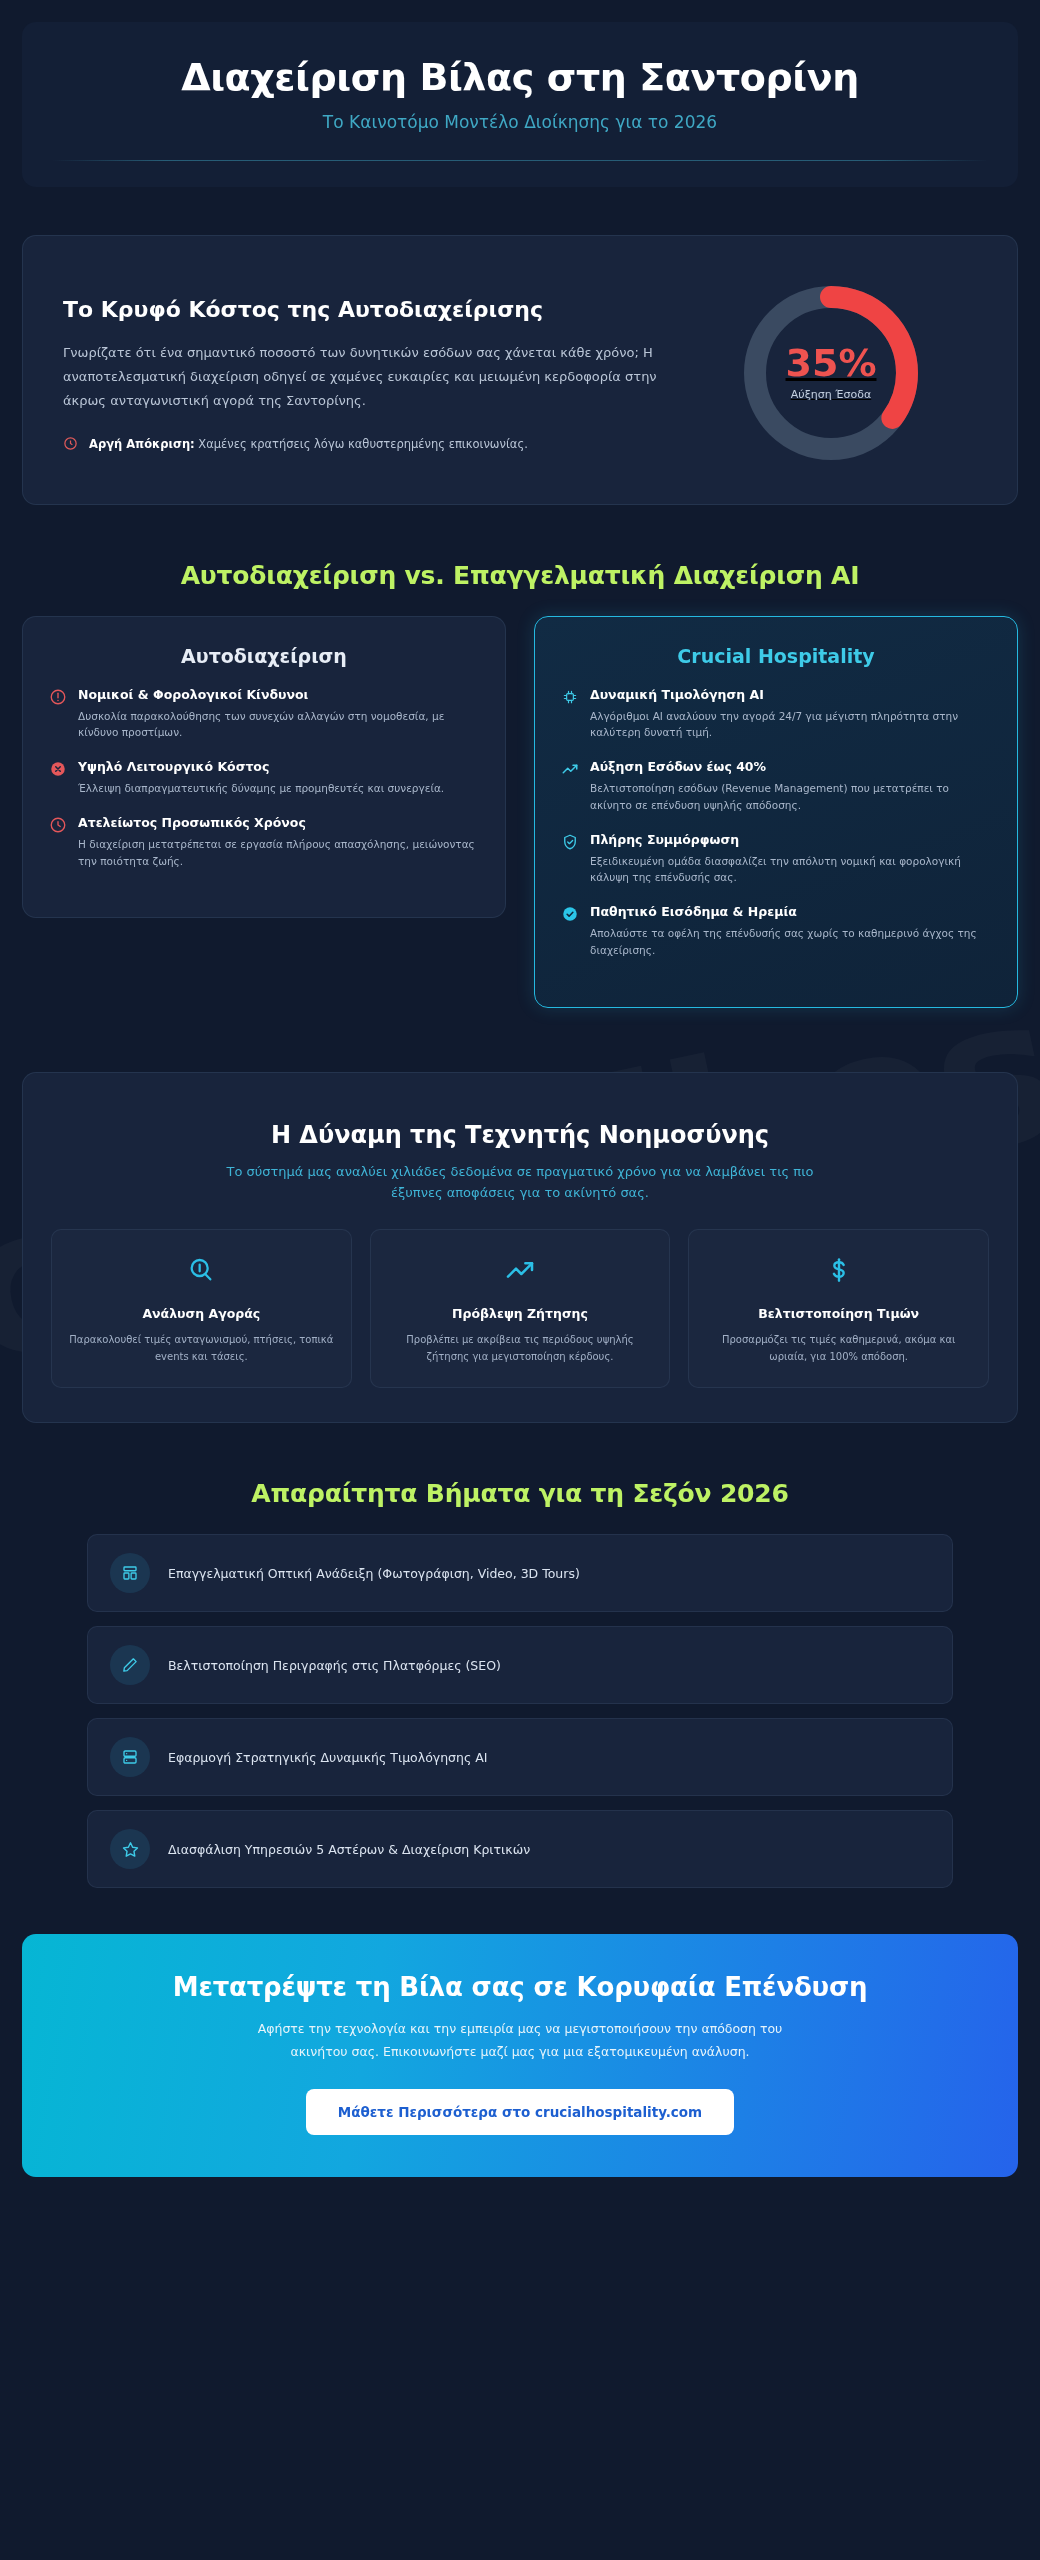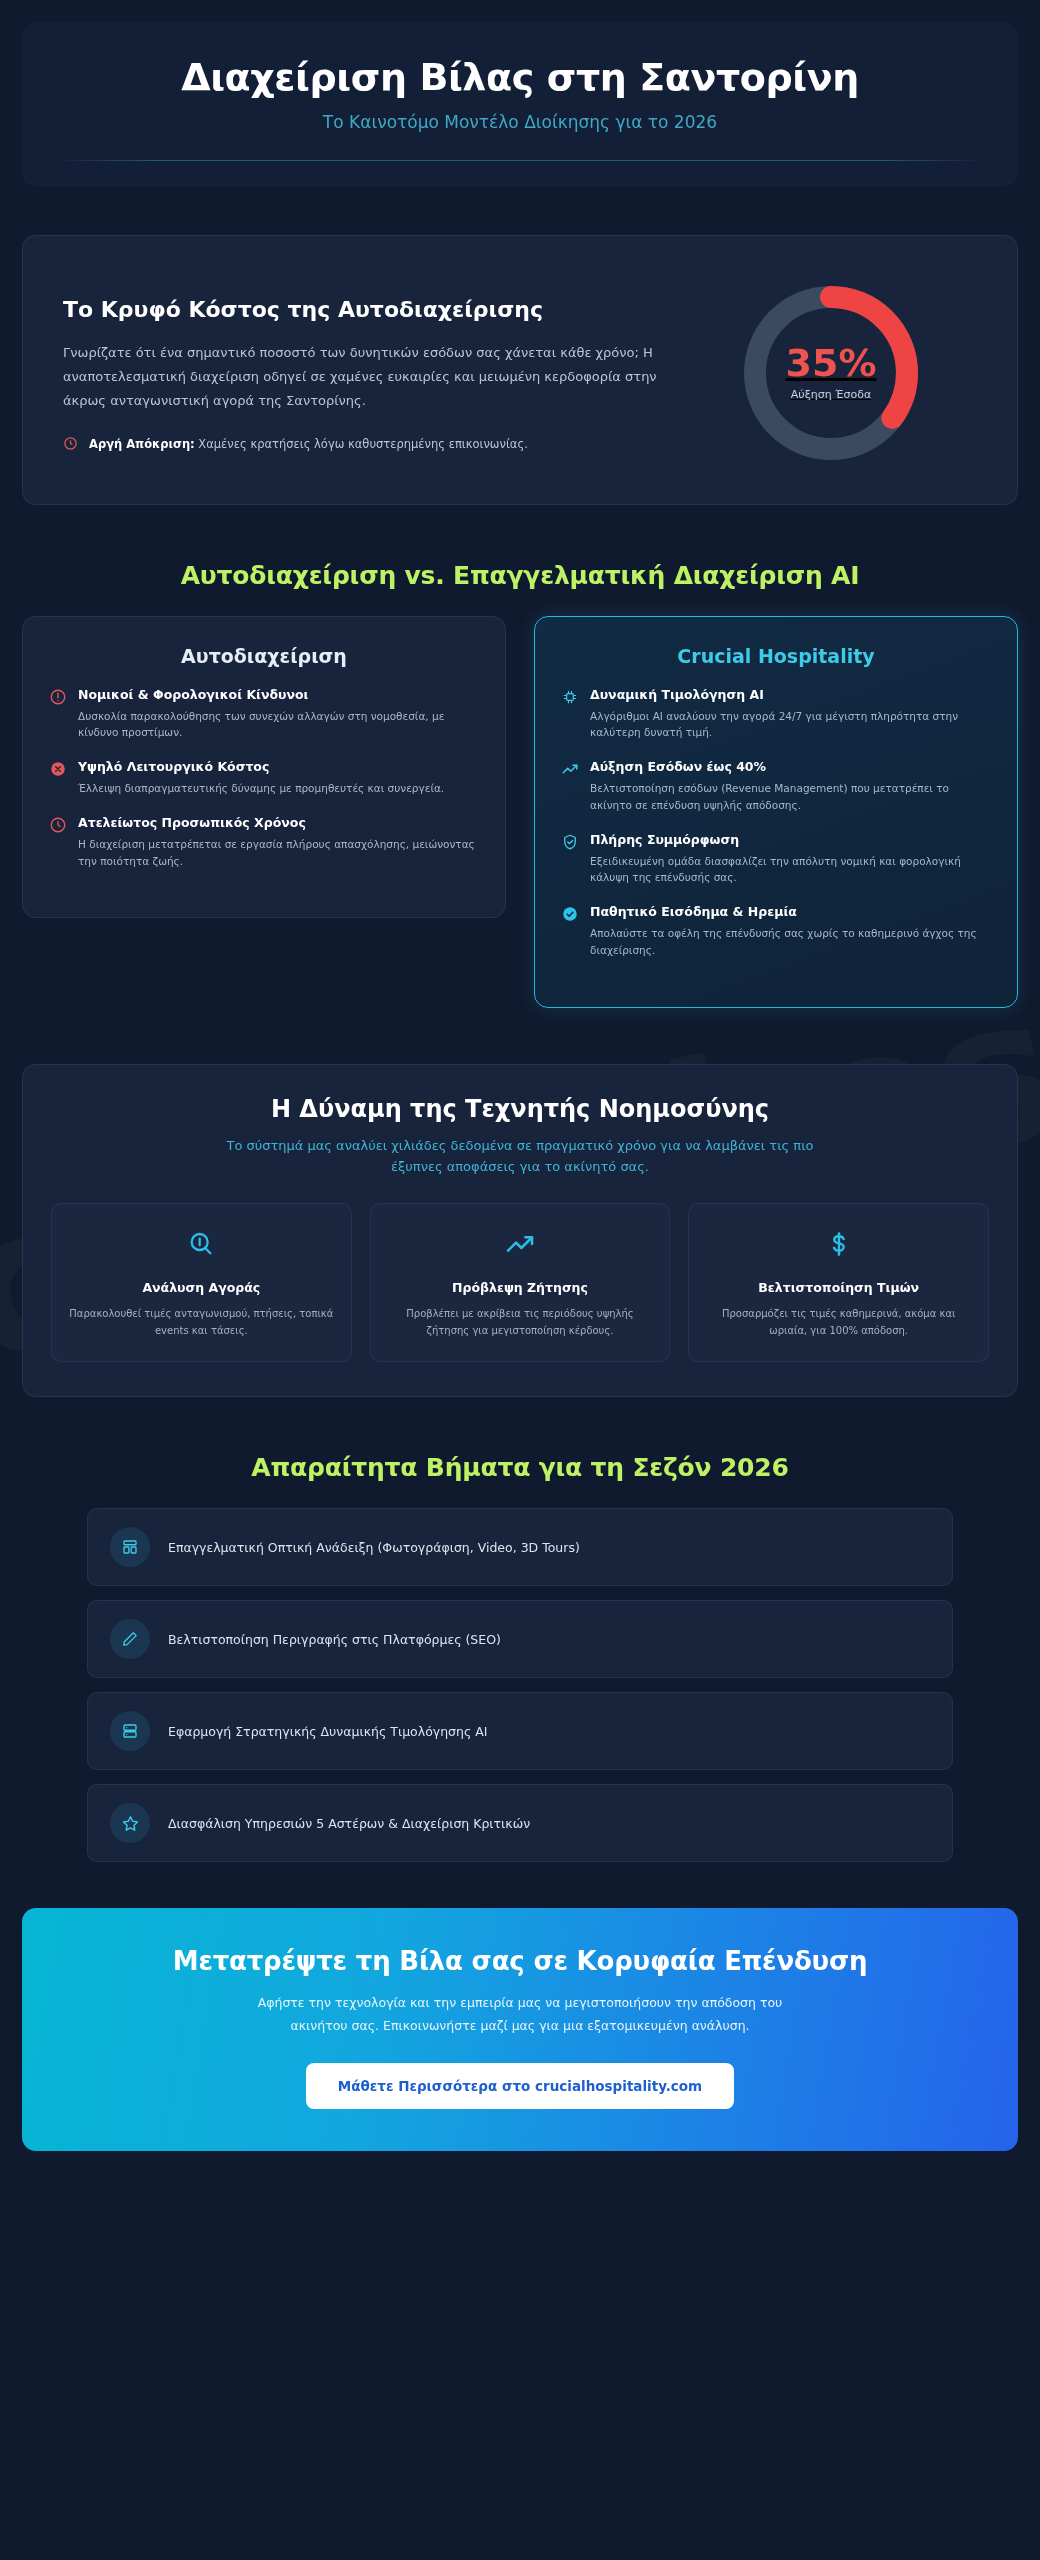--- a/index.html
+++ b/index.html
@@ -166,21 +166,21 @@
   }
   .col-bad h3 { color: #e7edf6; }
   .col-good h3 { color: #3ecbe8; }
   .item { display: flex; gap: 11px; margin-bottom: 18px; align-items: flex-start; }
   .item .iico { flex: 0 0 18px; margin-top: 1px; }
   .item .ibody { flex: 1 1 0; min-width: 0; }
   .item .ittl { font-size: 12.5px; font-weight: 700; color: #ffffff; line-height: 1.35; }
   .item .idesc { margin-top: 4px; font-size: 10.5px; line-height: 1.6; color: #a9b7cb; }
 
   
-  .ai-card { margin-top: 0; padding: 30px 28px 34px 28px; }
+  .ai-card { margin-top: 8px; padding: 48px 28px 34px 28px; }
   .ai-card h2 {
     text-align: center;
     color: #ffffff;
     font-size: 24px;
     font-weight: 700;
   }
   .ai-card .ai-sub {
     margin: 12px auto 0 auto;
     max-width: 620px;
     text-align: center;

